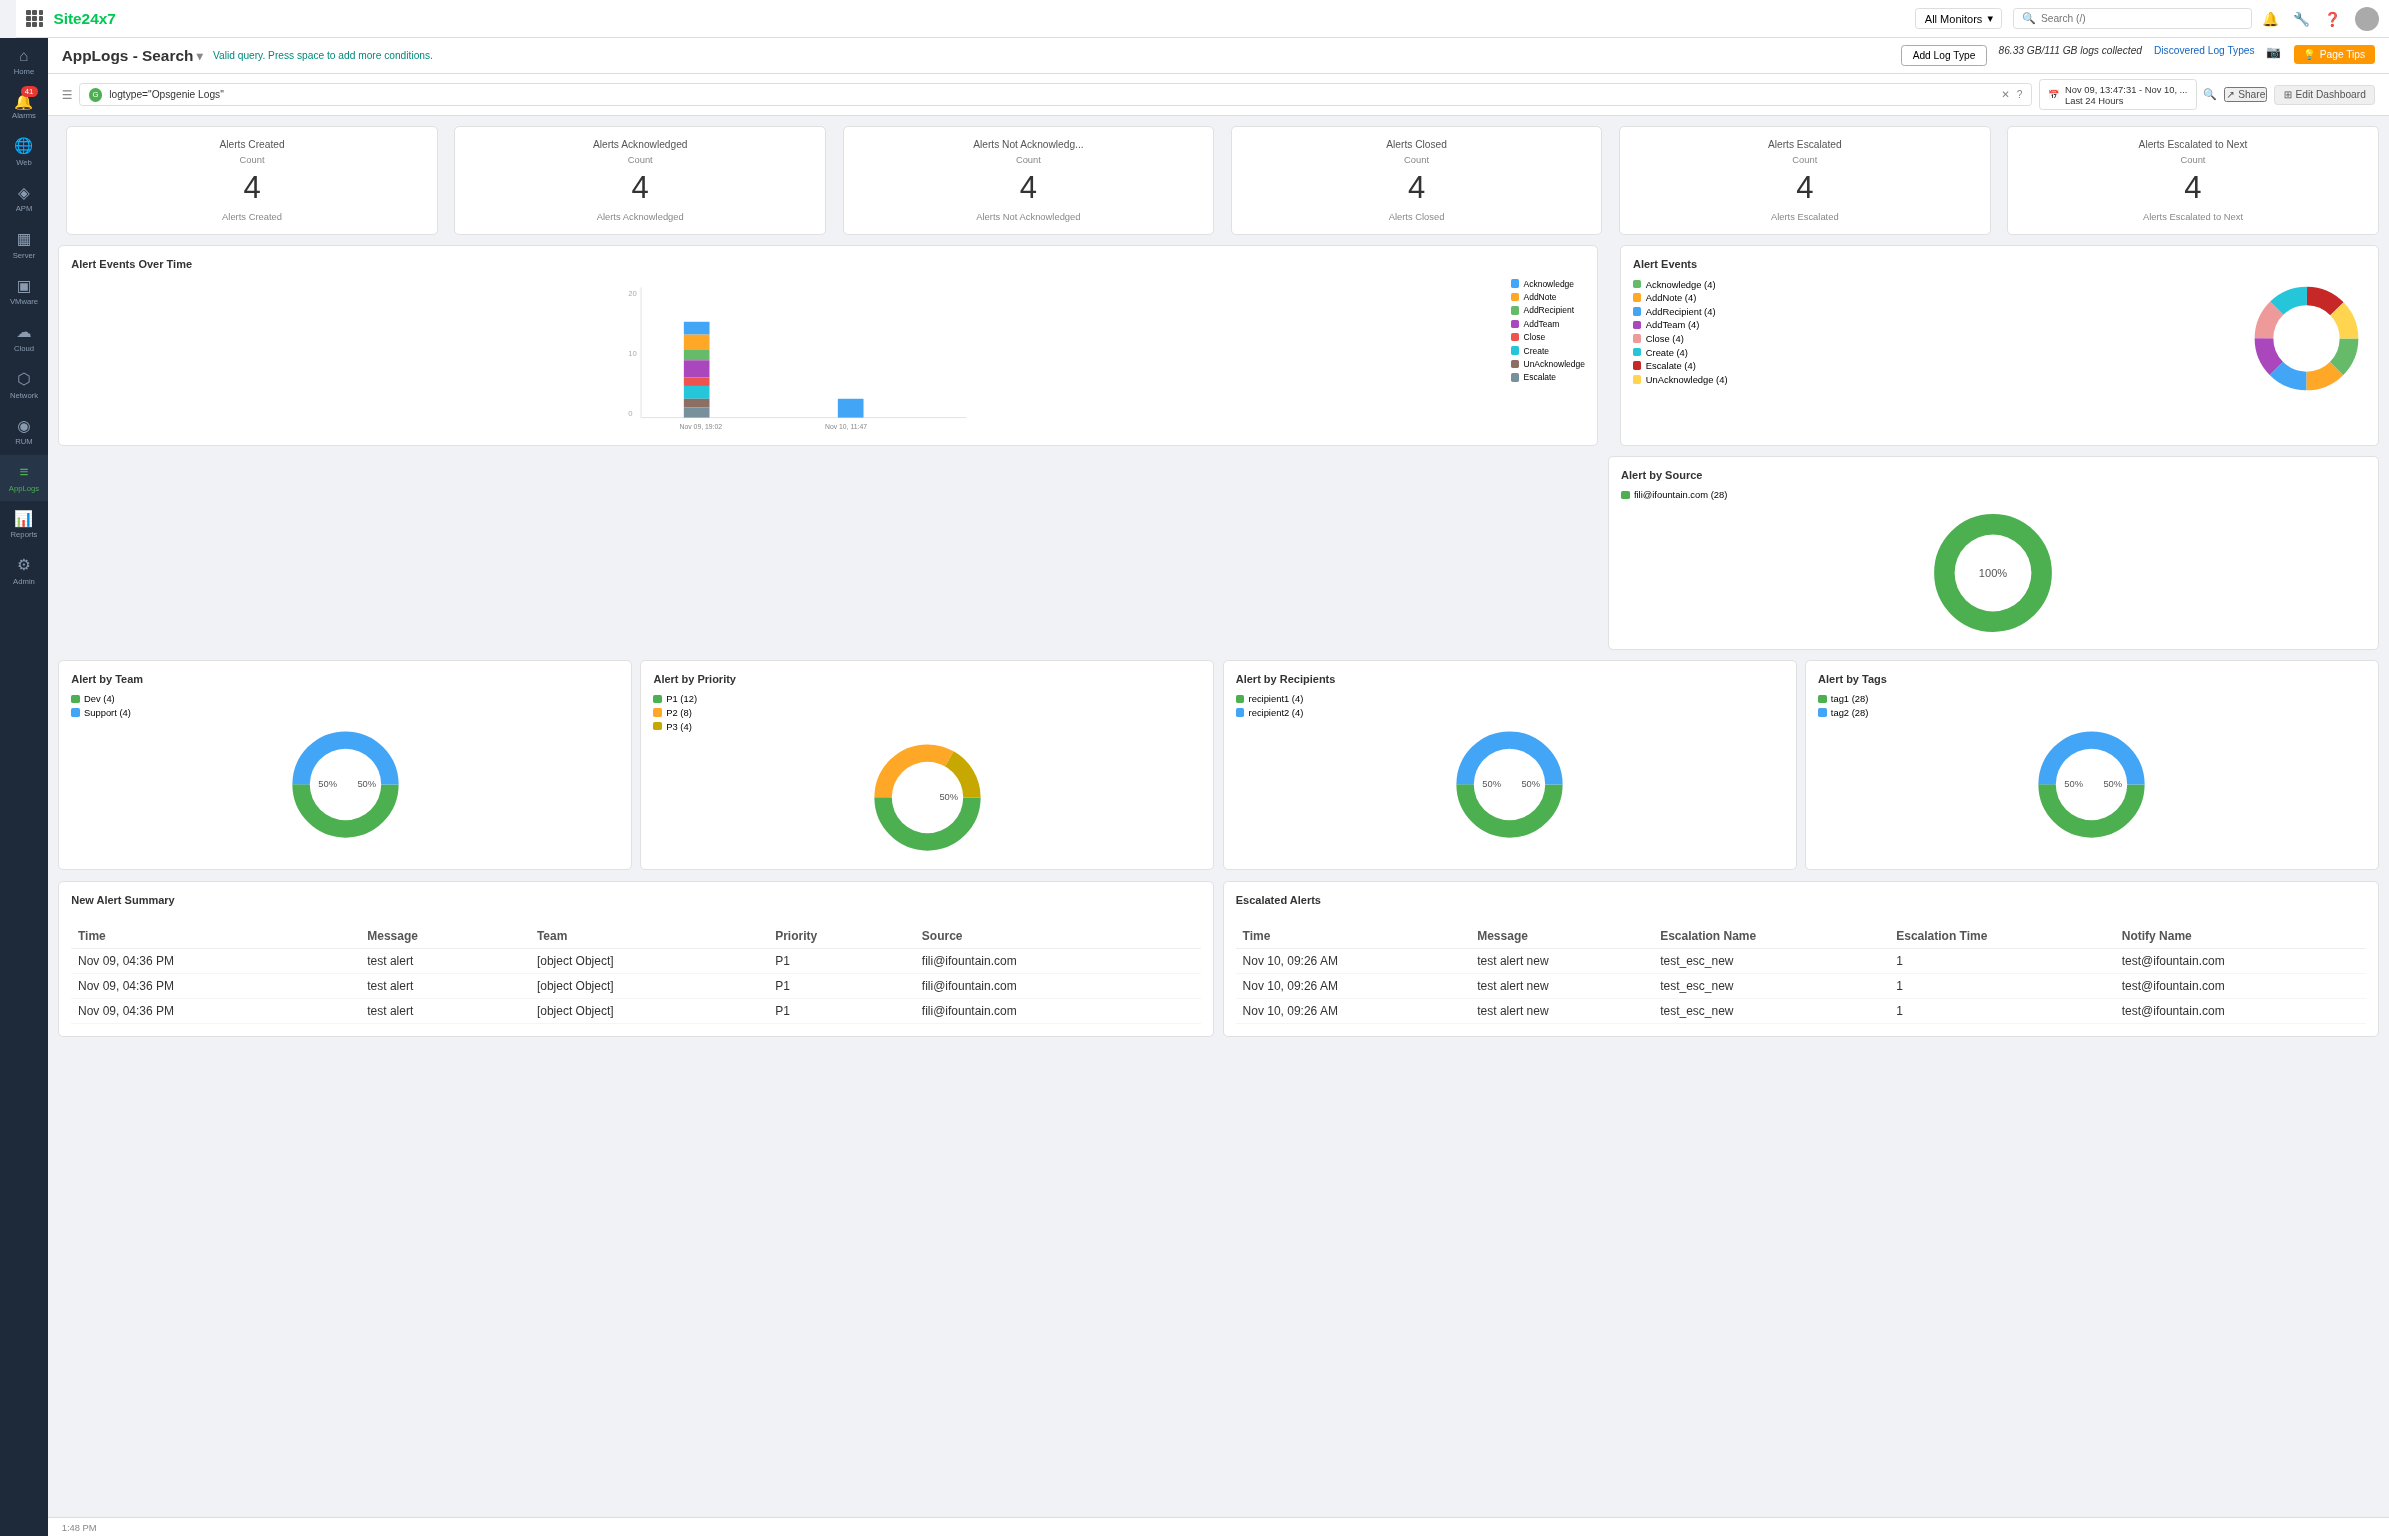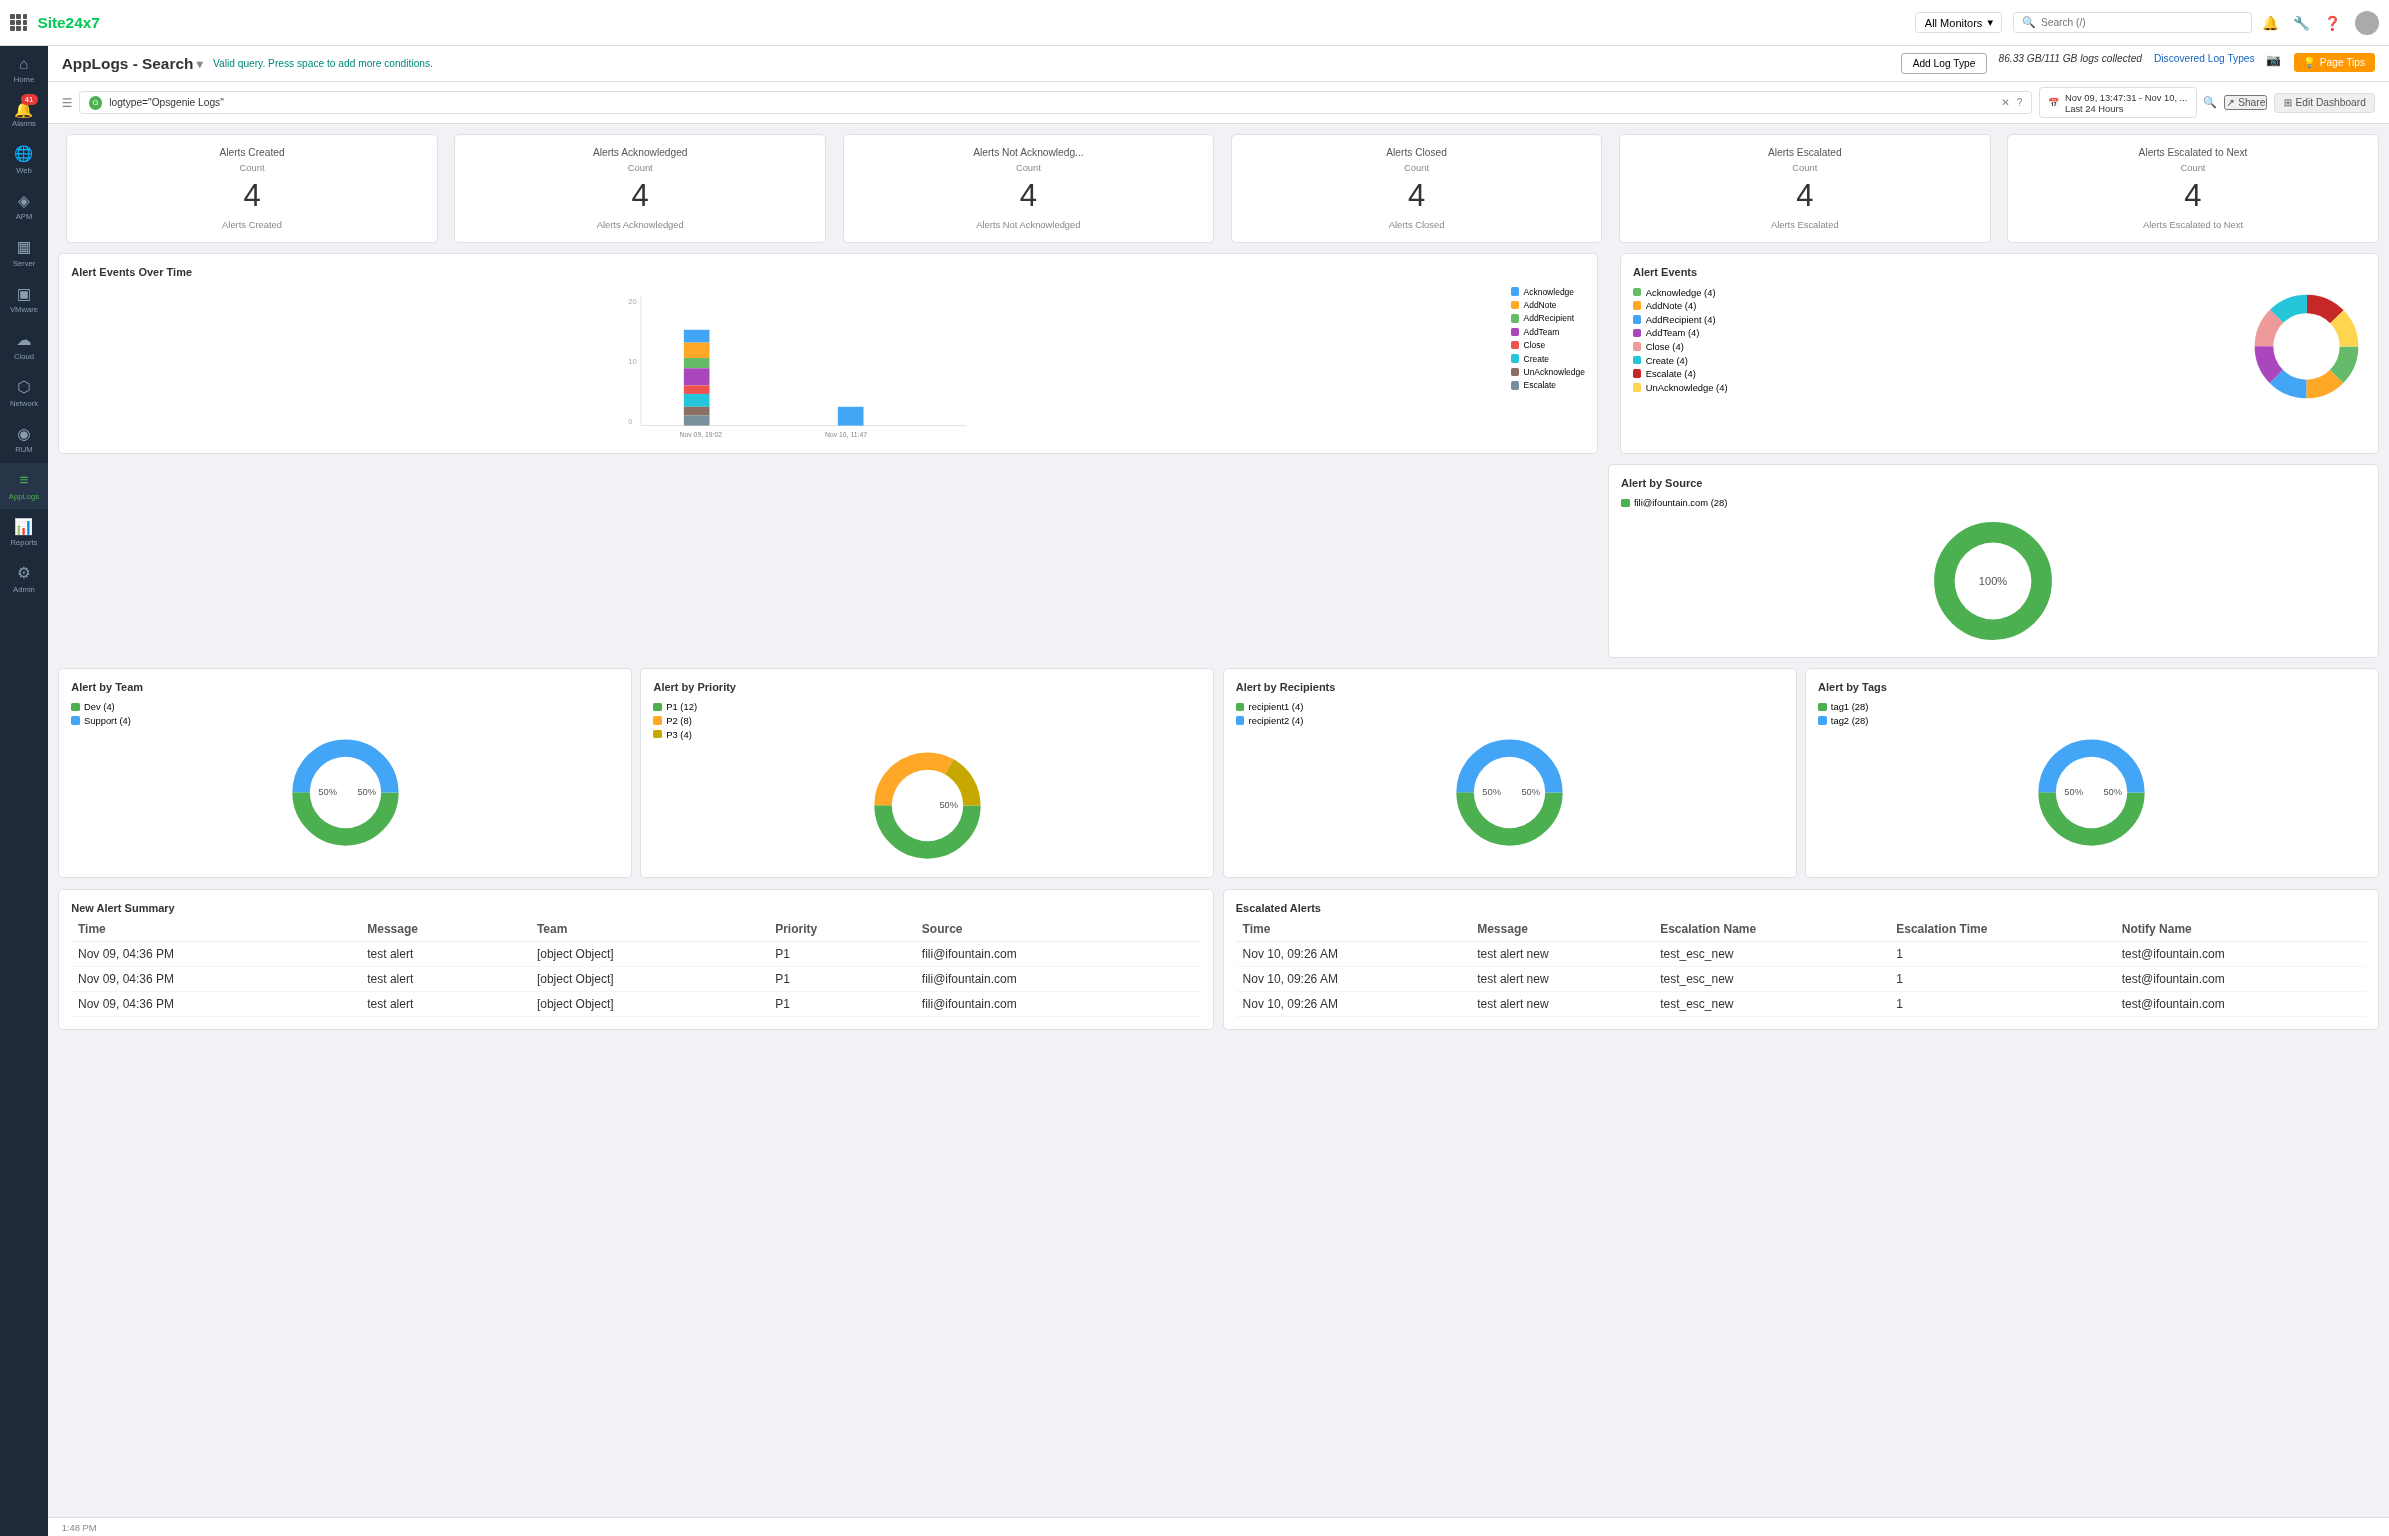--- a/index.html
+++ b/index.html
@@ -1,19 +1,19 @@
 <!DOCTYPE html>
 <html style="font-size:13.7px"><head>
   <meta charset="utf-8">
   <style>
     * { box-sizing: border-box; margin: 0; padding: 0; }
     body { font-family: -apple-system, BlinkMacSystemFont, 'Segoe UI', Arial, sans-serif; font-size: 11px; background: #f0f2f5; display: flex; flex-direction: column; height: 100vh; overflow: hidden; }
 
     
-    .top-nav { background: #fff; border-bottom: 0.9px solid #ddd; height: 46px; display: flex; align-items: center; padding: 0 10.2px; gap: 10.2px; flex-shrink: 0; }
+    .top-nav { background: #fff; border-bottom: 0.9px solid #ddd; height: 38px; display: flex; align-items: center; padding: 0 10.2px; gap: 10.2px; flex-shrink: 0; margin-left: 16px; }
     .grid-icon { width: 17px; height: 17px; display: grid; grid-template-columns: 1fr 1fr 1fr; gap: 1.7px; cursor: pointer; }
     .grid-icon span { background: #555; border-radius: 0.9px; }
     .brand { color: #00c853; font-size: 15.4px; font-weight: 700; }
     .brand span { color: #333; }
     .monitor-select { display: flex; align-items: center; gap: 5.1px; border: 0.9px solid #ddd; border-radius: 3.4px; padding: 3.4px 8.5px; font-size: 11px; cursor: pointer; margin-left: auto; }
     .search-box { display: flex; align-items: center; border: 0.9px solid #ddd; border-radius: 3.4px; padding: 3.4px 8.5px; width: 239px; gap: 5.1px; font-size: 11px; }
     .search-box input { border: none; outline: none; width: 100%; font-size: 11px; }
     .nav-icons { display: flex; gap: 12px; align-items: center; }
     .nav-icon { width: 19px; height: 19px; display: flex; align-items: center; justify-content: center; cursor: pointer; color: #555; font-size: 13.7px; }
     .avatar { width: 24px; height: 24px; border-radius: 50%; background: #aaa; cursor: pointer; }
@@ -83,21 +83,21 @@
 
     
     .alert-events-panel { display: flex; gap: 13.7px; }
     .alert-events-list { flex: 1; font-size: 9.4px; }
     .alert-events-list .ae-item { display: flex; align-items: center; gap: 4.3px; margin-bottom: 2.6px; }
     .ae-dot { width: 8.5px; height: 8.5px; border-radius: 1.7px; flex-shrink: 0; }
 
     
     .tables-row { display: grid; grid-template-columns: 1fr 1fr; gap: 8.5px; }
     .table-panel { background: #fff; border: 0.9px solid #e0e0e0; border-radius: 5.1px; padding: 12px; }
-    .table-panel-title { font-size: 11px; font-weight: 600; color: #333; margin-bottom: 3px; }
+    .table-panel-title { font-size: 11px; font-weight: 600; color: #333; margin-bottom: 18px; }
     table { width: 100%; border-collapse: collapse; font-size: 12px; }
     th { text-align: left; padding: 5.1px 6.8px; color: #555; font-weight: 600; border-bottom: 0.9px solid #eee; }
     td { padding: 5.1px 6.8px; color: #333; border-bottom: 0.9px solid #f5f5f5; vertical-align: top; }
 
     
     .status-bar { background: #fff; border-top: 0.9px solid #ddd; padding: 3.4px 13.7px; font-size: 9.4px; color: #888; flex-shrink: 0; }
   </style>
 </head>
 <body>
 

